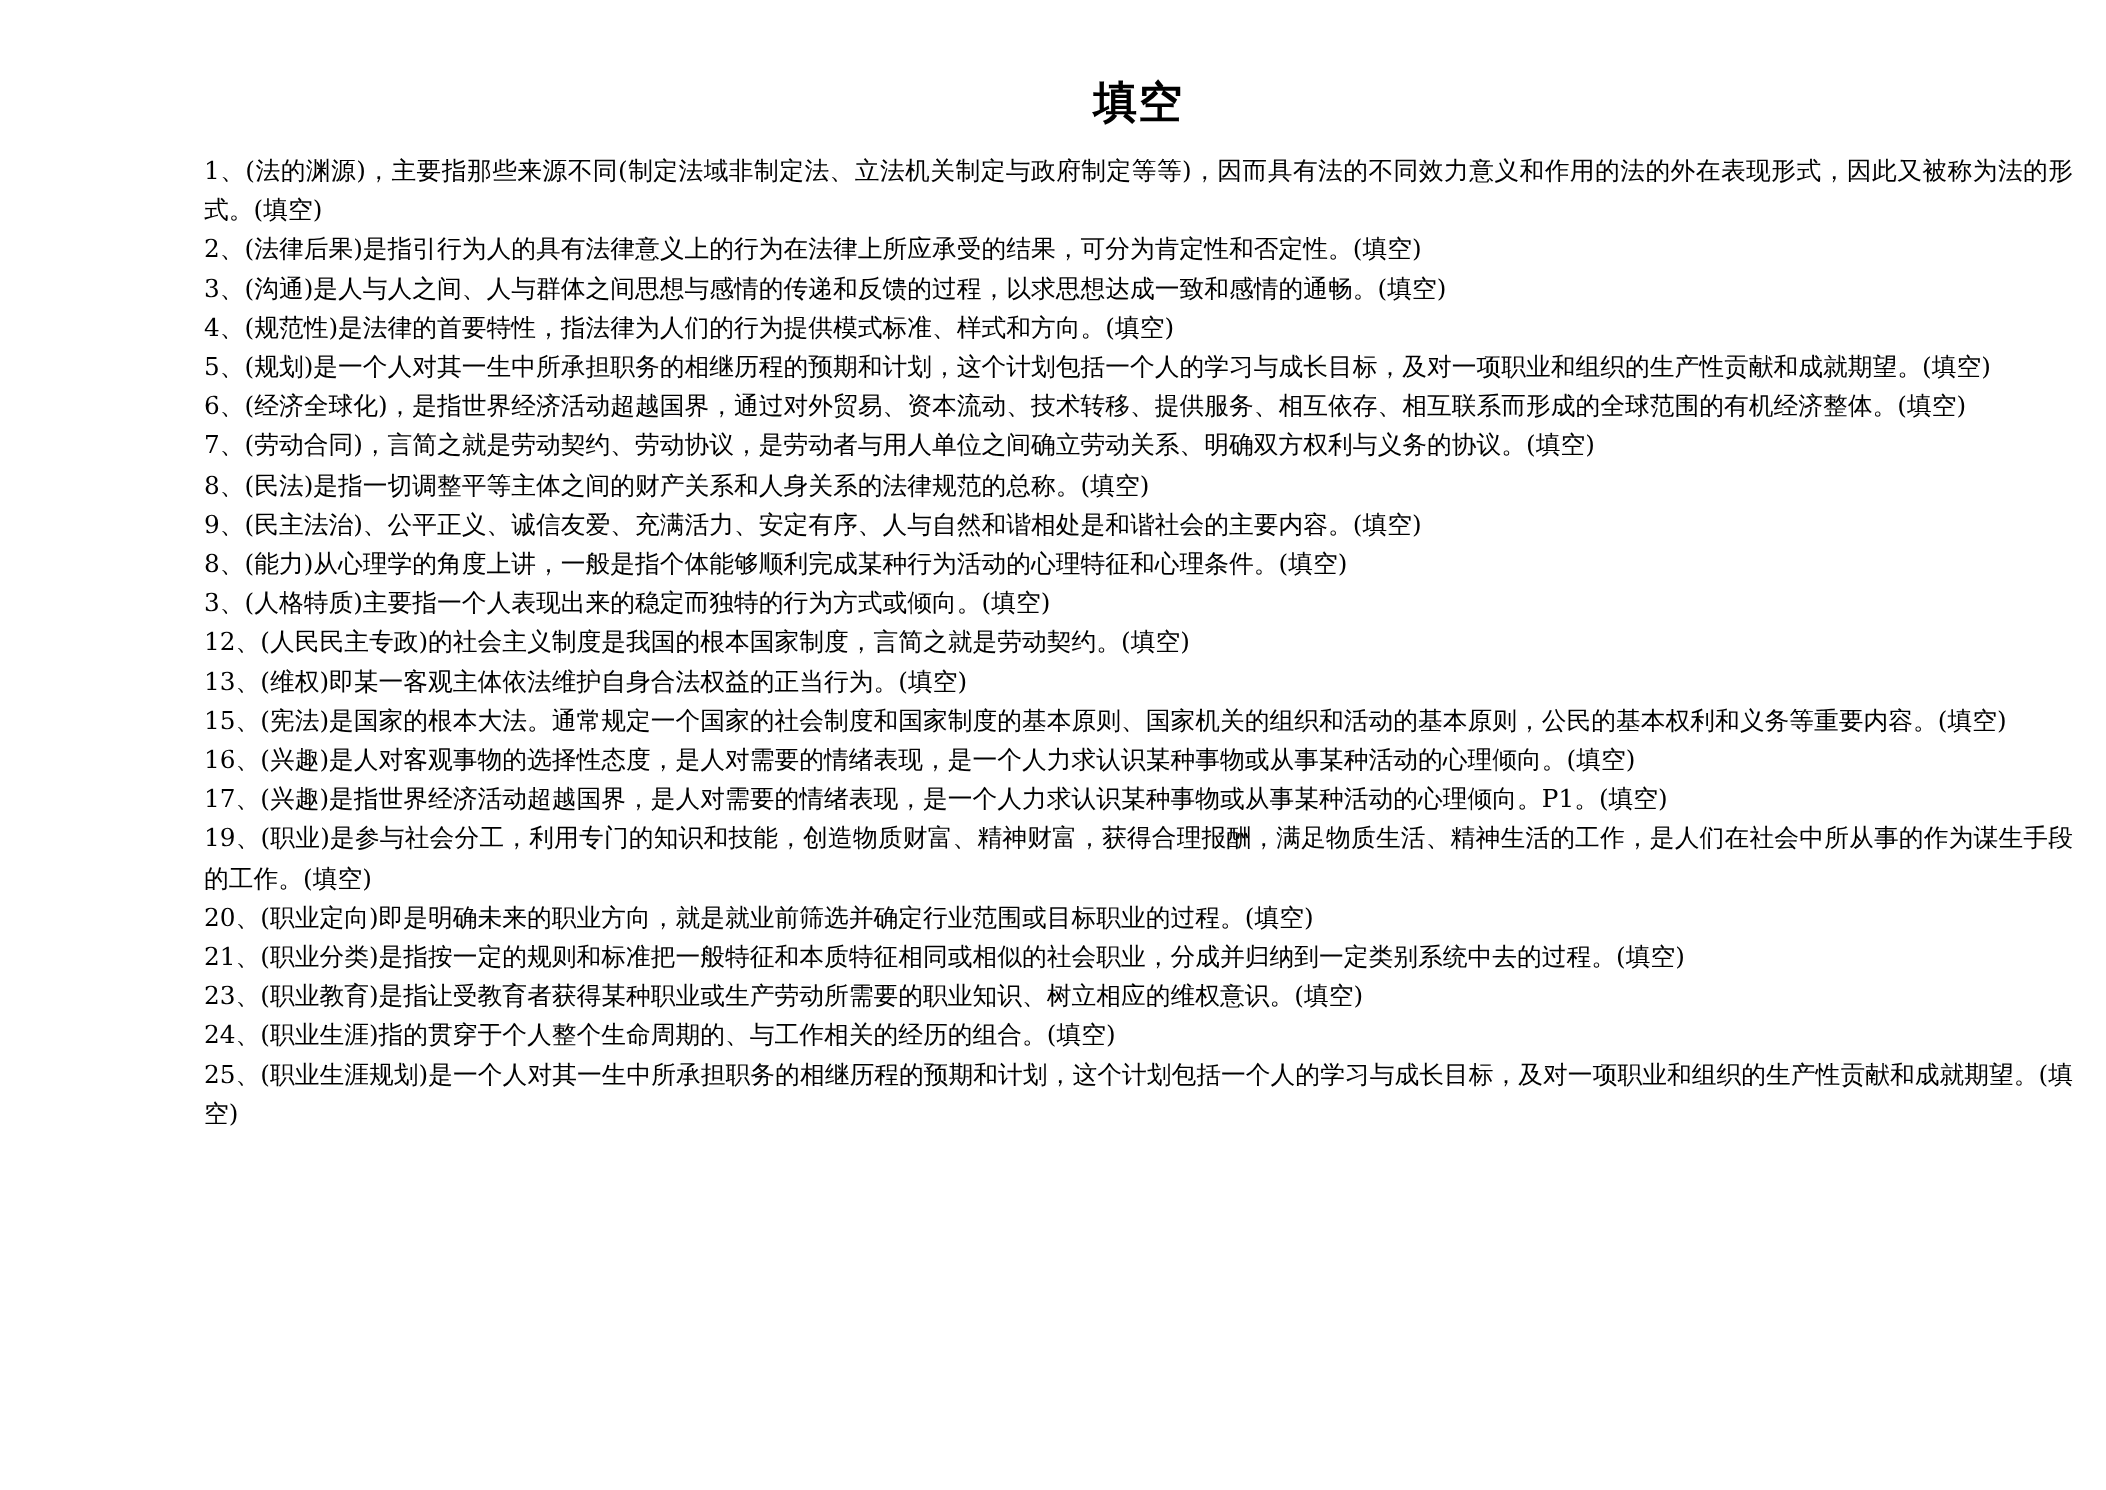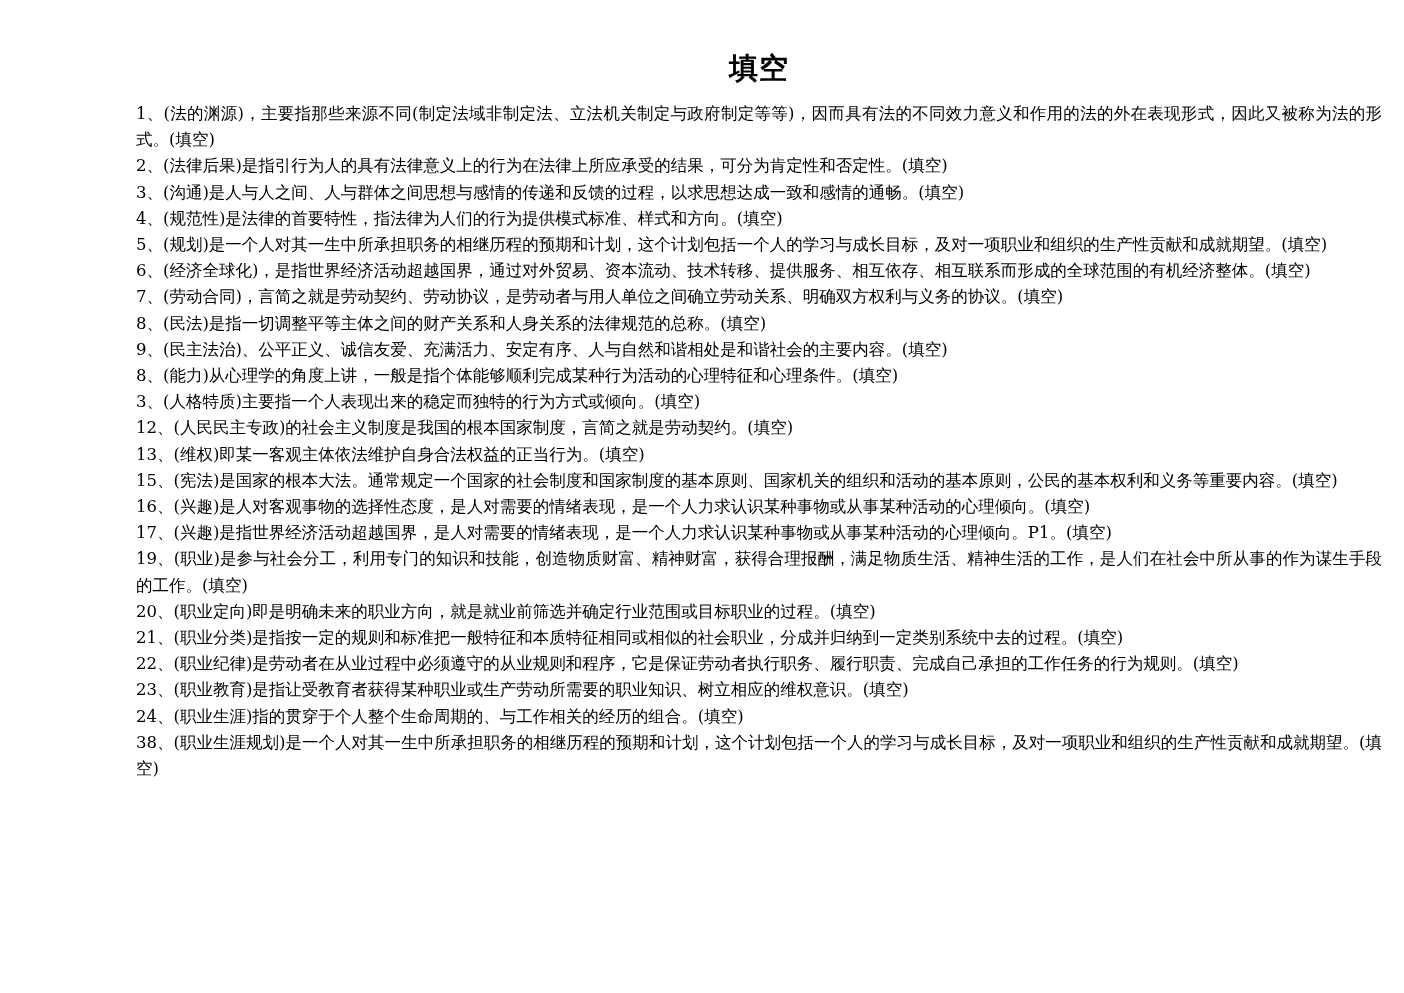--- a/index.html
+++ b/index.html
@@ -83,21 +83,20 @@
 
   <p class="item"><span class="num">17、</span><span class="body">(兴趣)是指世界经济活动超越国界，是人对需要的情绪表现，是一个人力求认识某种事物或从事某种活动的心理倾向。P1。(填空)</span></p>
 
 
   <p class="item"><span class="num">19、</span><span class="body">(职业)是参与社会分工，利用专门的知识和技能，创造物质财富、精神财富，获得合理报酬，满足物质生活、精神生活的工作，是人们在社会中所从事的作为谋生手段的工作。(填空)</span></p>
 
   <p class="item"><span class="num">20、</span><span class="body">(职业定向)即是明确未来的职业方向，就是就业前筛选并确定行业范围或目标职业的过程。(填空)</span></p>
 
   <p class="item"><span class="num">21、</span><span class="body">(职业分类)是指按一定的规则和标准把一般特征和本质特征相同或相似的社会职业，分成并归纳到一定类别系统中去的过程。(填空)</span></p>
 
-  <p class="item"><span class="num">22、</span><span class="body">(职业纪律)是劳动者在从业过程中必须遵守的从业规则和程序，它是保证劳动者执行职务、履行职责、完成自己承担的工作任务的行为规则。(填空)</span></p>
 
   <p class="item"><span class="num">23、</span><span class="body">(职业教育)是指让受教育者获得某种职业或生产劳动所需要的职业知识、树立相应的维权意识。(填空)</span></p>
 
   <p class="item"><span class="num">24、</span><span class="body">(职业生涯)指的贯穿于个人整个生命周期的、与工作相关的经历的组合。(填空)</span></p>
 
-  <p class="item"><span class="num">38、</span><span class="body">(职业生涯规划)是一个人对其一生中所承担职务的相继历程的预期和计划，这个计划包括一个人的学习与成长目标，及对一项职业和组织的生产性贡献和成就期望。(填空)</span></p>
+  <p class="item"><span class="num">25、</span><span class="body">(职业生涯规划)是一个人对其一生中所承担职务的相继历程的预期和计划，这个计划包括一个人的学习与成长目标，及对一项职业和组织的生产性贡献和成就期望。(填空)</span></p>
 </div>
 </div>
 
 </body></html>

